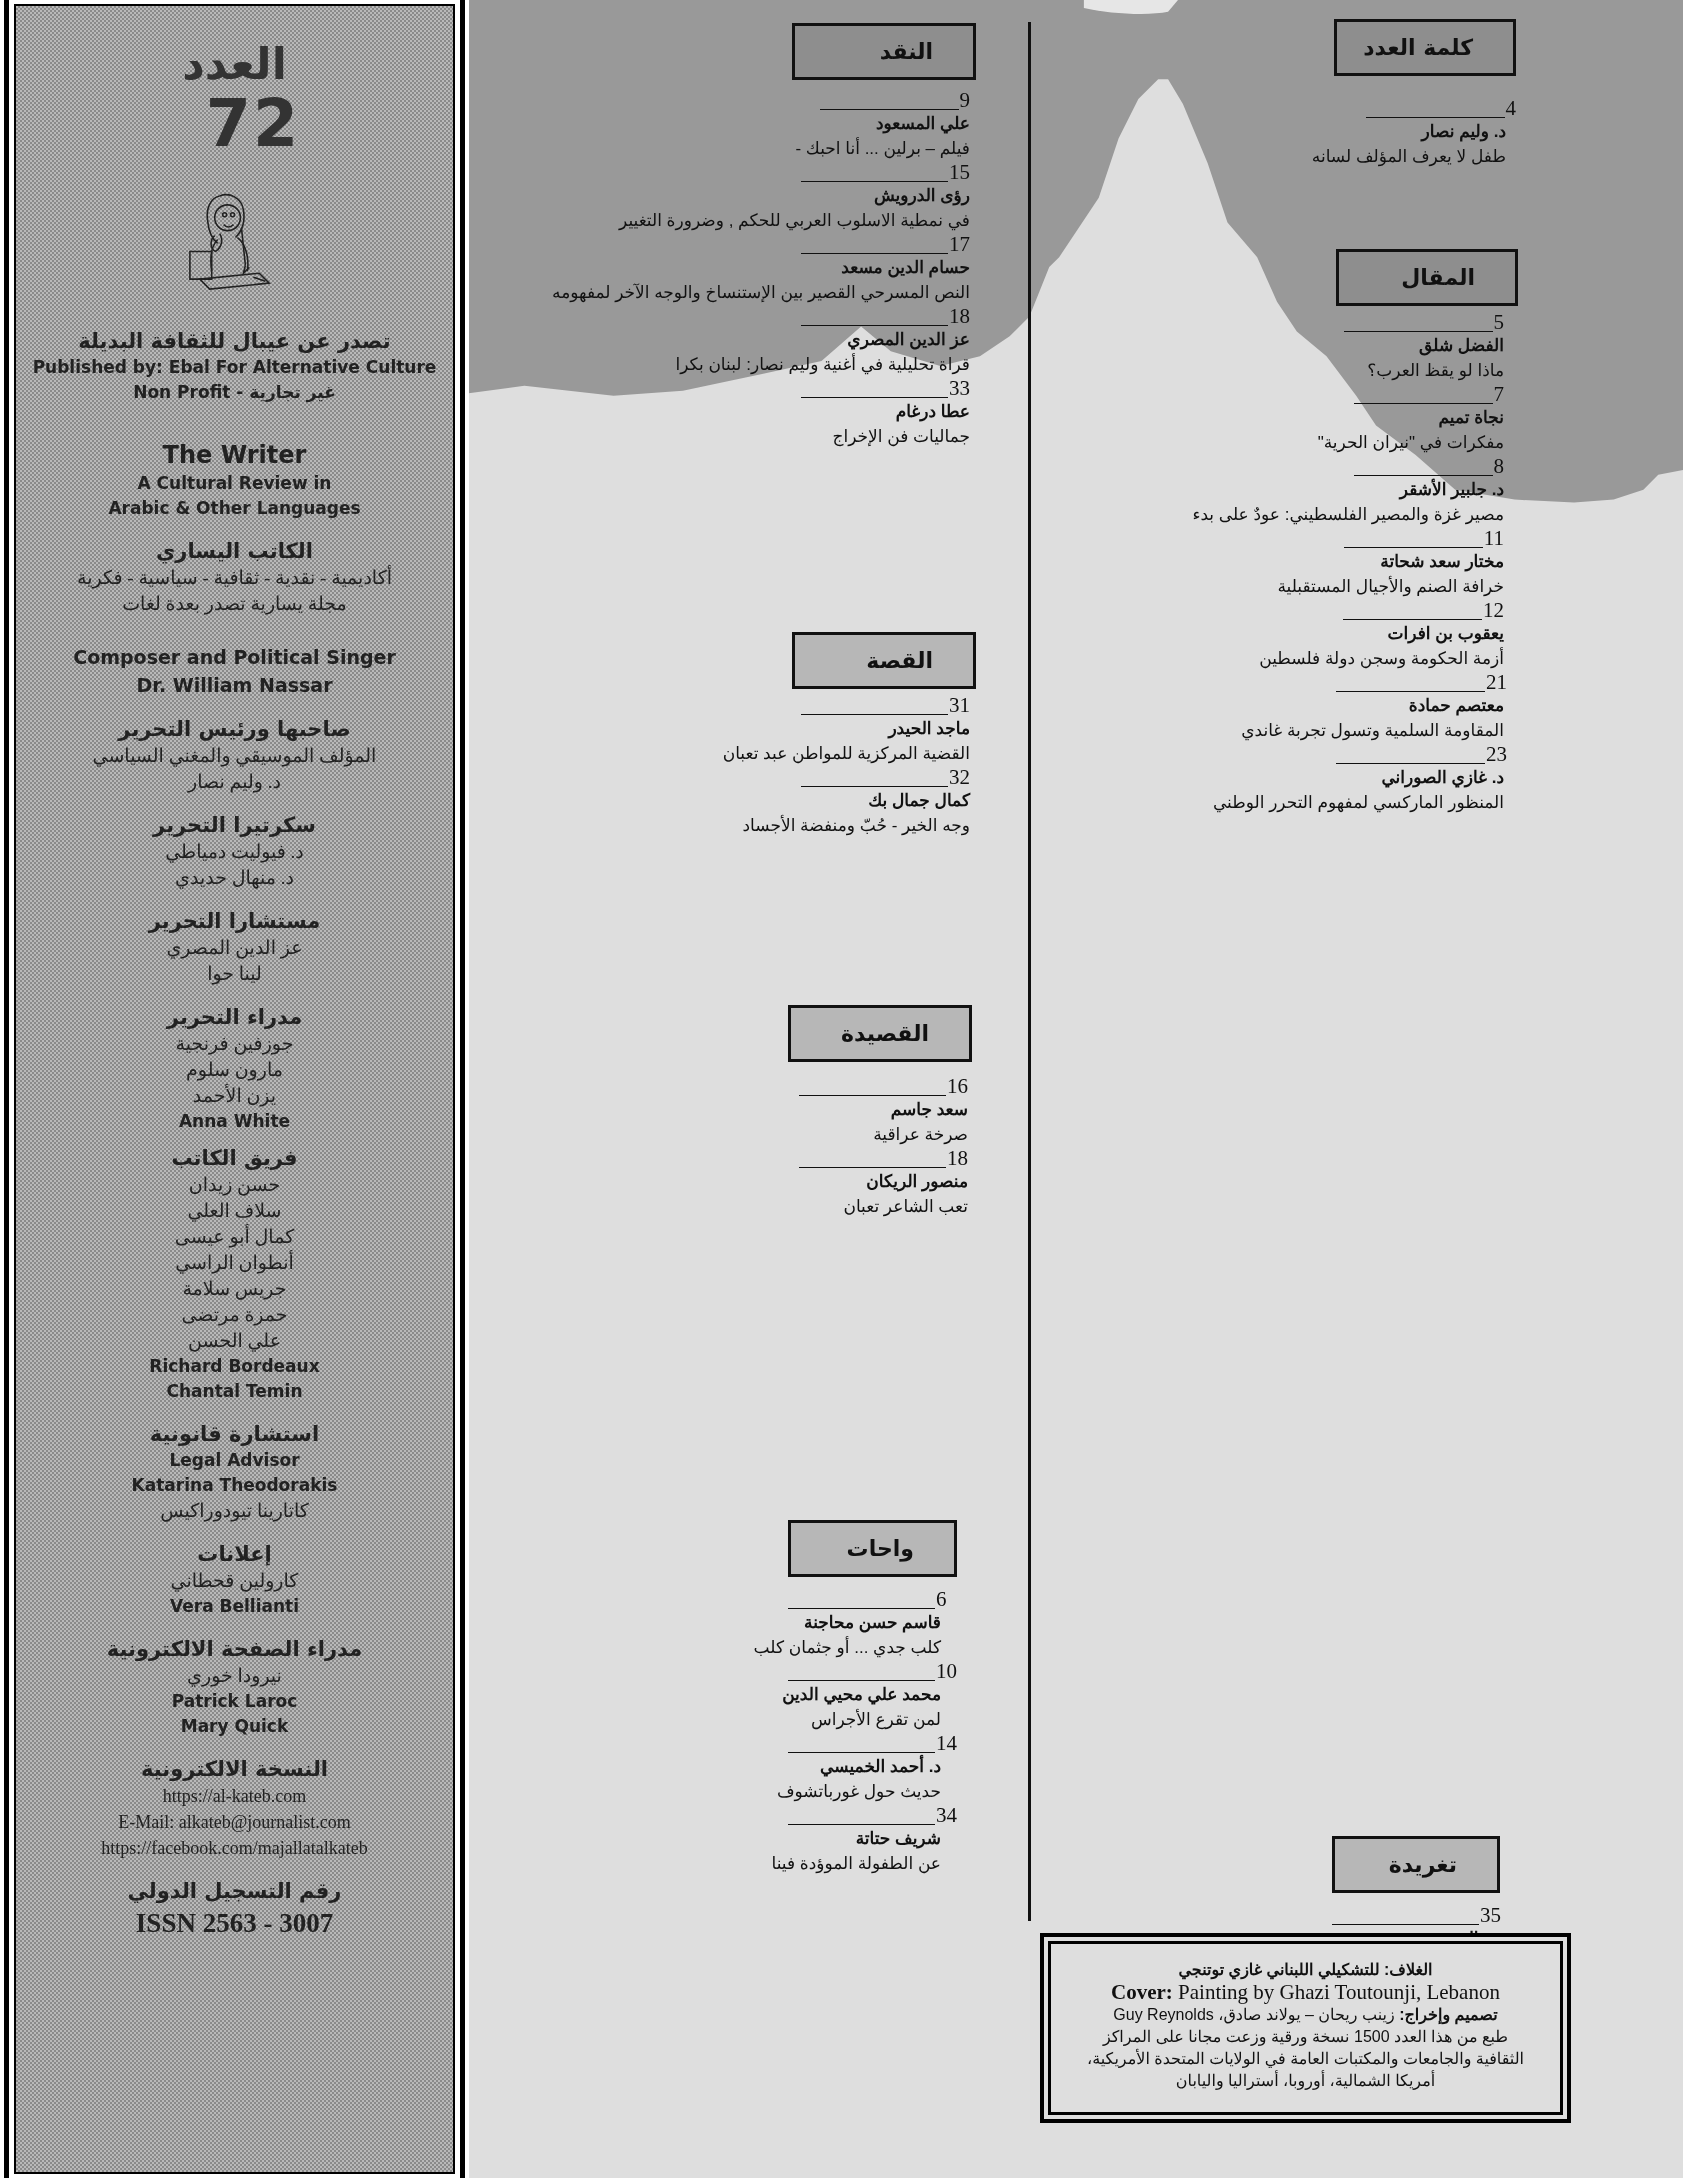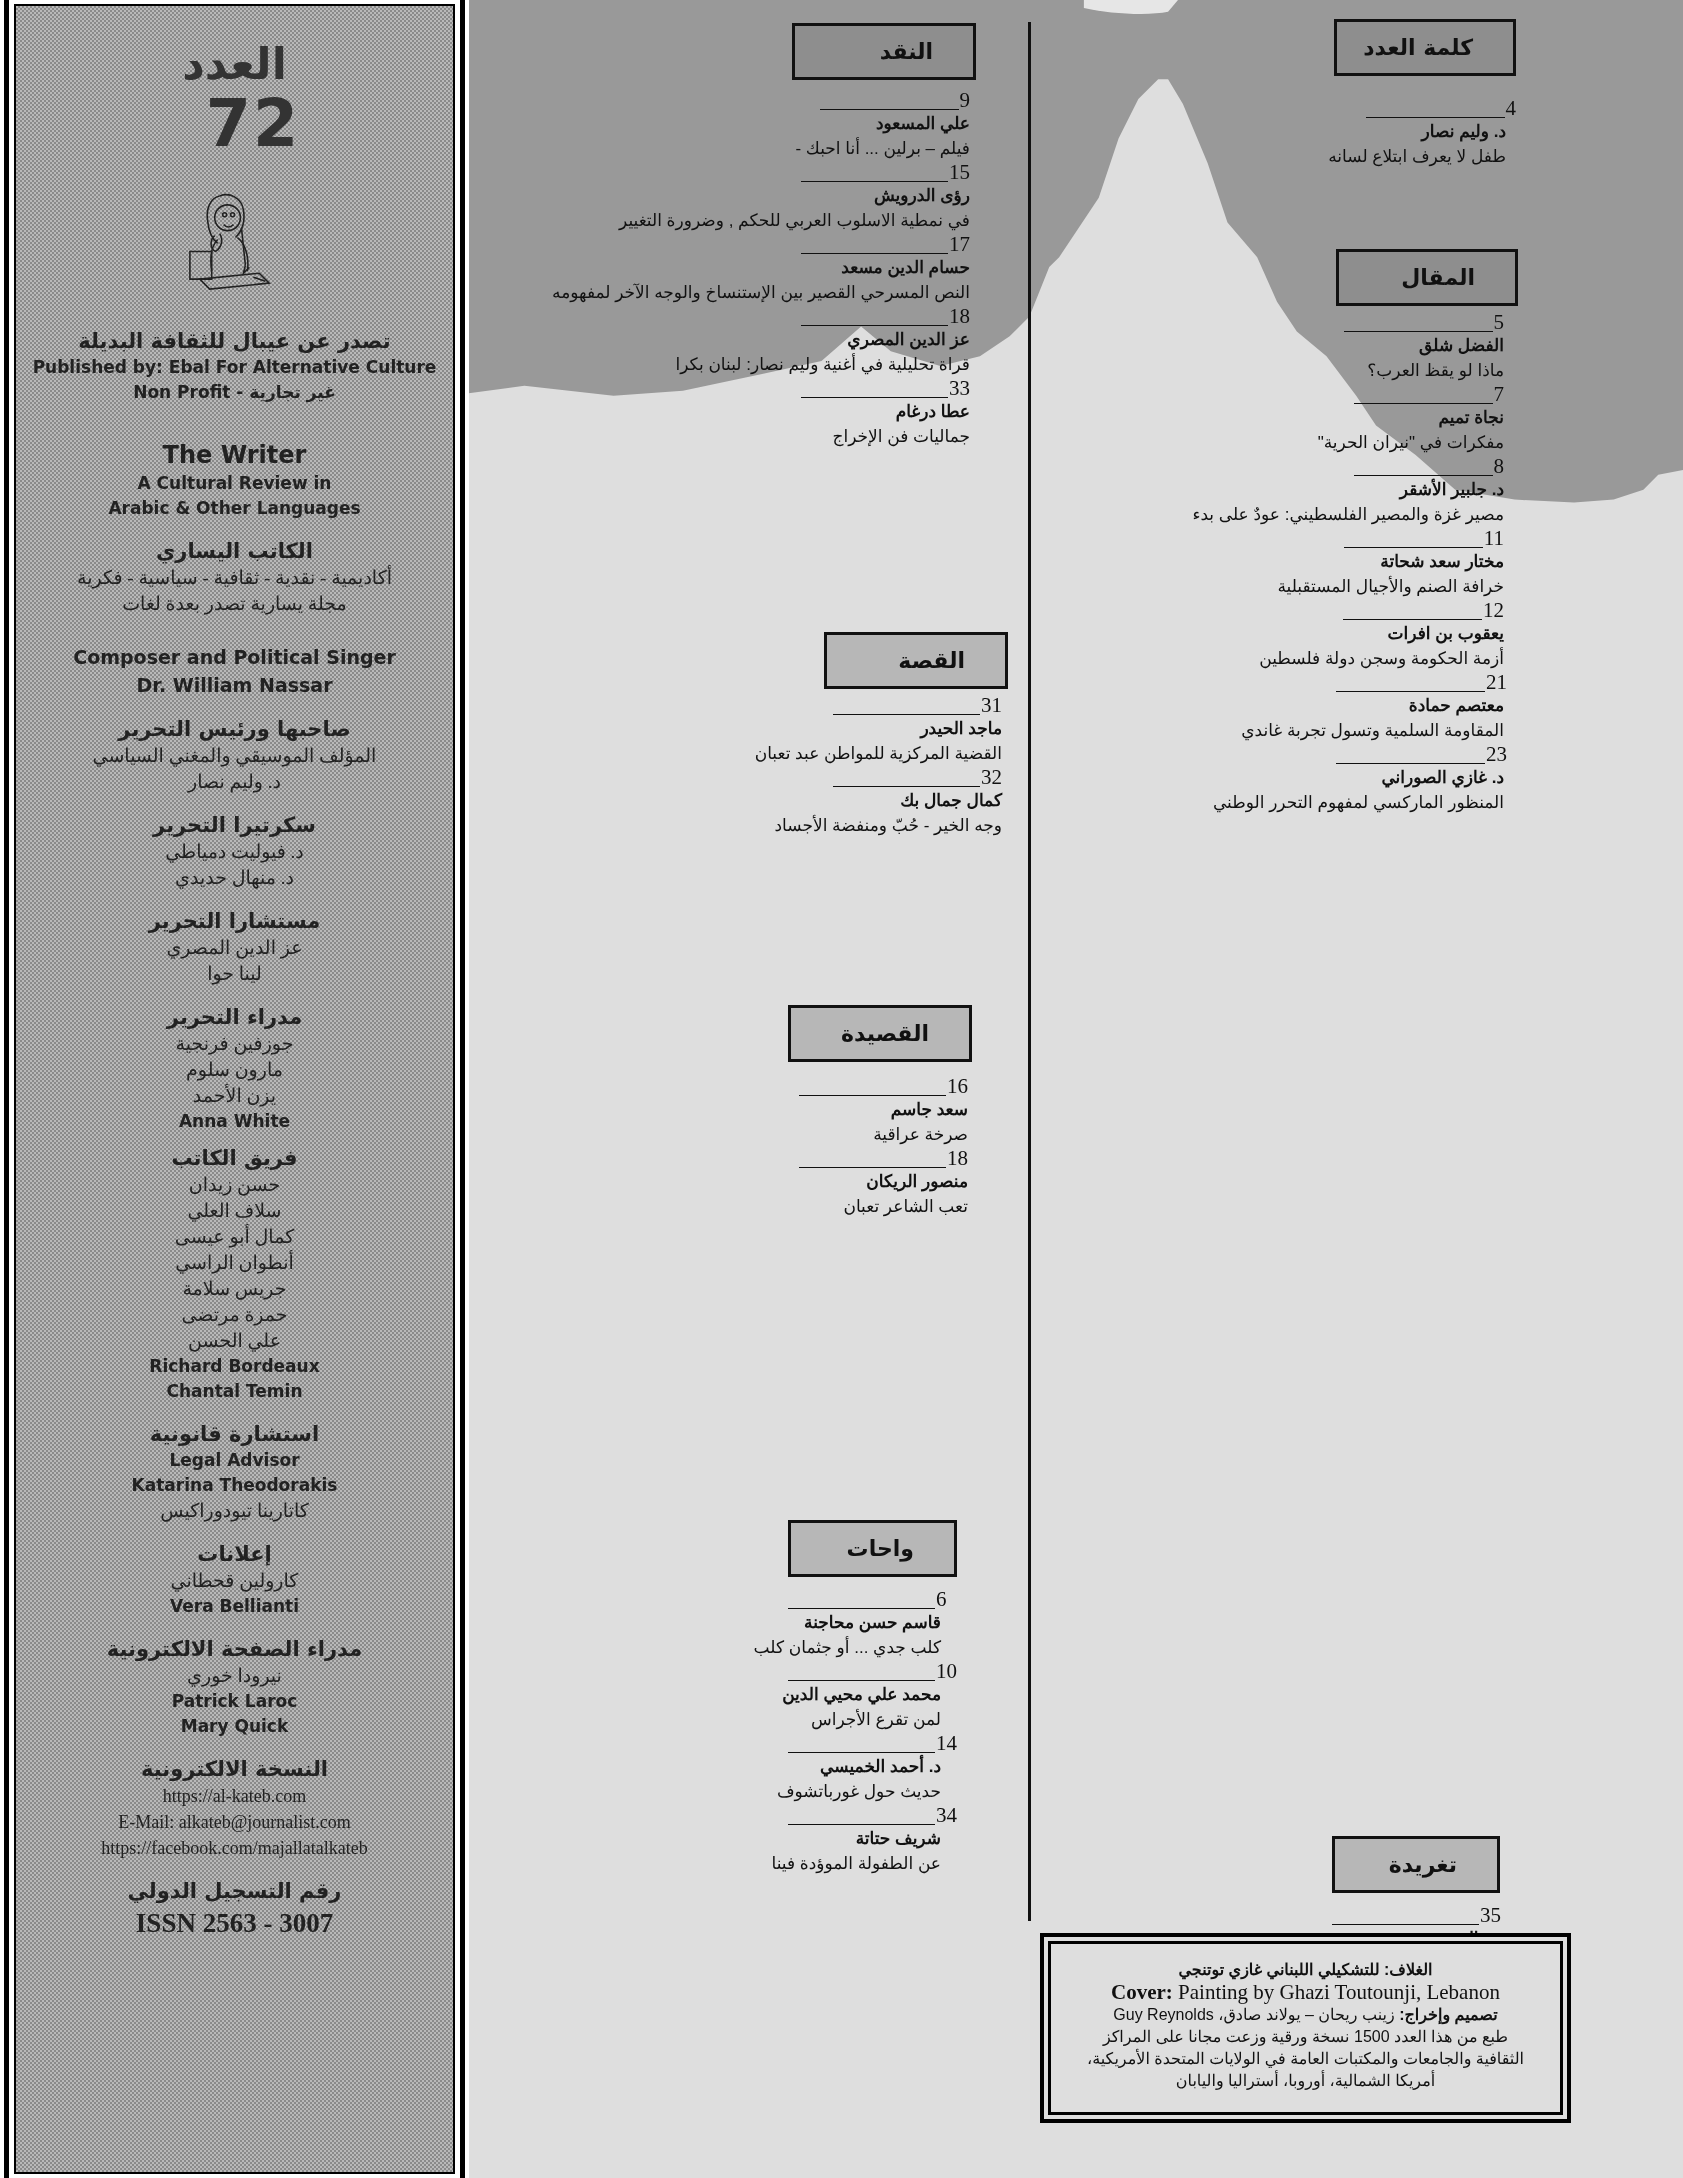--- a/index.html
+++ b/index.html
@@ -176,21 +176,21 @@
   </div>
 </aside>
 
 <div class="divider"></div>
 
 <section class="section" style="left:1334px; top:19px; width:182px;">
   <div class="sec-header">كلمة العدد</div>
   <div class="entry" style="margin-top:22px">
     <div class="page-row"><span class="rule" style="width:139px"></span><span>4</span></div>
     <div class="author" style="margin-right:10px">د. وليم نصار</div>
-    <div class="title" style="margin-right:10px">طفل لا يعرف ابتلاع لسانه</div>
+    <div class="title" style="margin-right:10px">طفل لا يعرف المؤلف لسانه</div>
   </div>
 </section>
 
 <section class="section" style="left:1336px; top:249px; width:182px;">
   <div class="sec-header">المقال</div>
   <div style="margin-right:14px">
     <div class="entry" style="margin-top:6px">
       <div class="page-row"><span class="rule" style="width:149px"></span><span>5</span></div>
       <div class="author">الفضل شلق</div>
       <div class="title">ماذا لو يقظ العرب؟</div>
@@ -261,21 +261,21 @@
       <div class="title">قراة تحليلية في أغنية وليم نصار: لبنان بكرا</div>
     </div>
     <div class="entry">
       <div class="page-row"><span class="rule" style="width:147px"></span><span>33</span></div>
       <div class="author">عطا درغام</div>
       <div class="title">جماليات فن الإخراج</div>
     </div>
   </div>
 </section>
 
-<section class="section" style="left:824px; top:632px; width:184px;">
+<section class="section" style="left:792px; top:632px; width:184px;">
   <div class="sec-header light">القصة</div>
   <div style="margin-right:6px">
     <div class="entry" style="margin-top:6px">
       <div class="page-row"><span class="rule" style="width:147px"></span><span>31</span></div>
       <div class="author">ماجد الحيدر</div>
       <div class="title">القضية المركزية للمواطن عبد تعبان</div>
     </div>
     <div class="entry">
       <div class="page-row"><span class="rule" style="width:147px"></span><span>32</span></div>
       <div class="author">كمال جمال بك</div>

